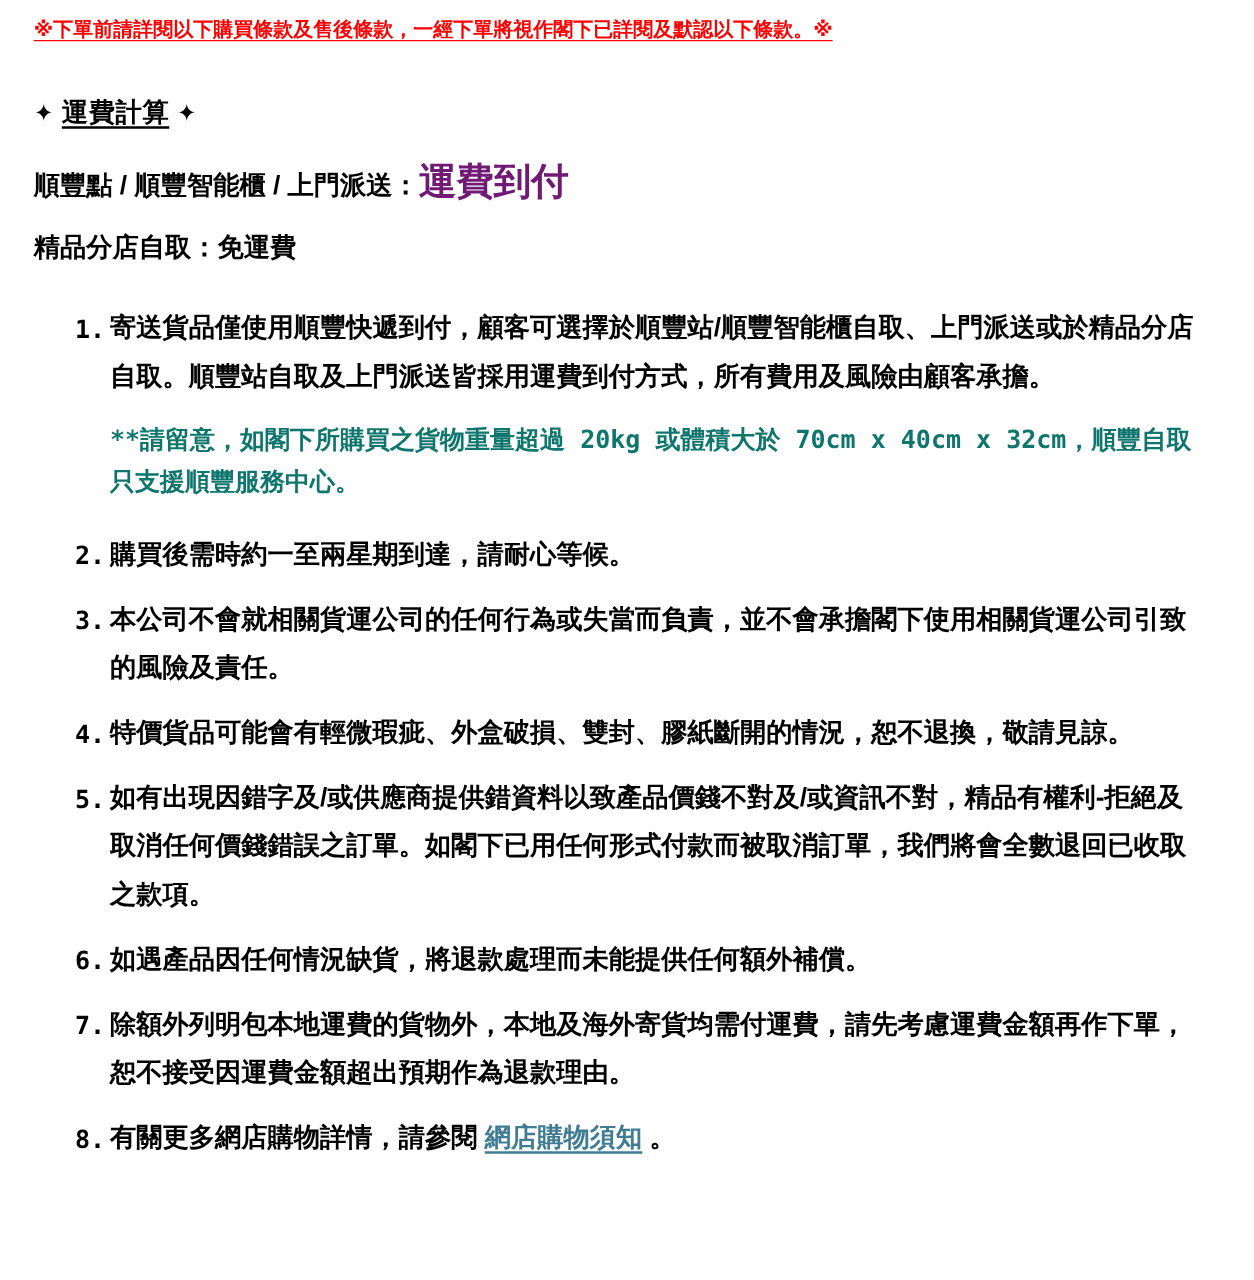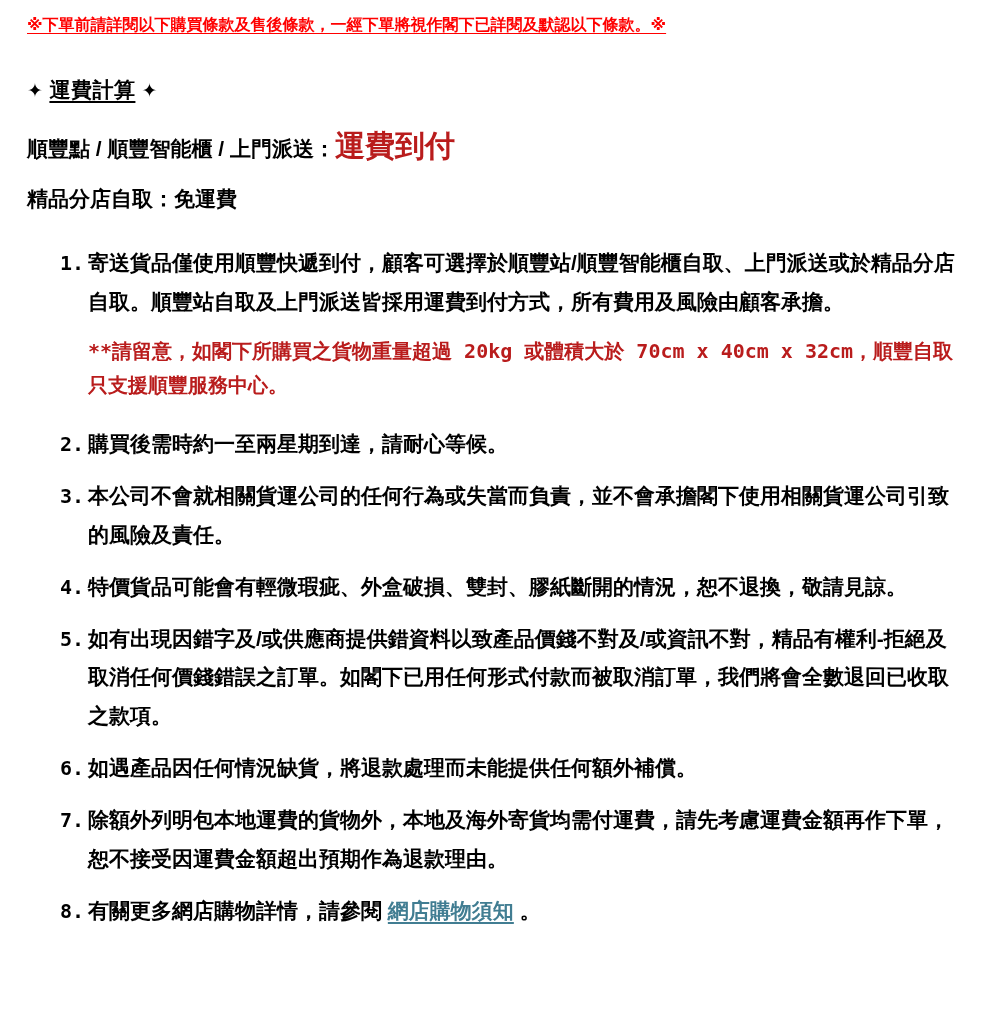--- a/index.html
+++ b/index.html
@@ -49,21 +49,21 @@
     margin-bottom: 22px;
   }
 
   
   .shipping-line {
     font-size: 21px;
     margin: 0 0 10px 0;
     line-height: 1.6;
   }
   .shipping-line .highlight {
-    color: #b91c1c;
+    color: #701a75;
     font-size: 30px;
   }
   .pickup-line {
     font-size: 21px;
     margin: 0 0 0 0;
     line-height: 1.85;
   }
 
   
   .terms-list {
@@ -95,21 +95,21 @@
     font-size: 20px !important;
     line-height: 1.7 !important;
     margin: 12px 0 10px 0 !important;
     font-family: "DejaVu Sans Mono", "Liberation Sans", sans-serif;
   }
   .seg-plain { }
   .seg-underline {
     text-underline-offset: 4px;
   }
   .seg-red {
-    color: #b91c1c;
+    color: #0f766e;
   }
   a.seg-link {
     color: #417d92;
     text-decoration: underline;
     text-underline-offset: 4px;
     cursor: pointer;
   }
 </style>
 </head>
 <body>

